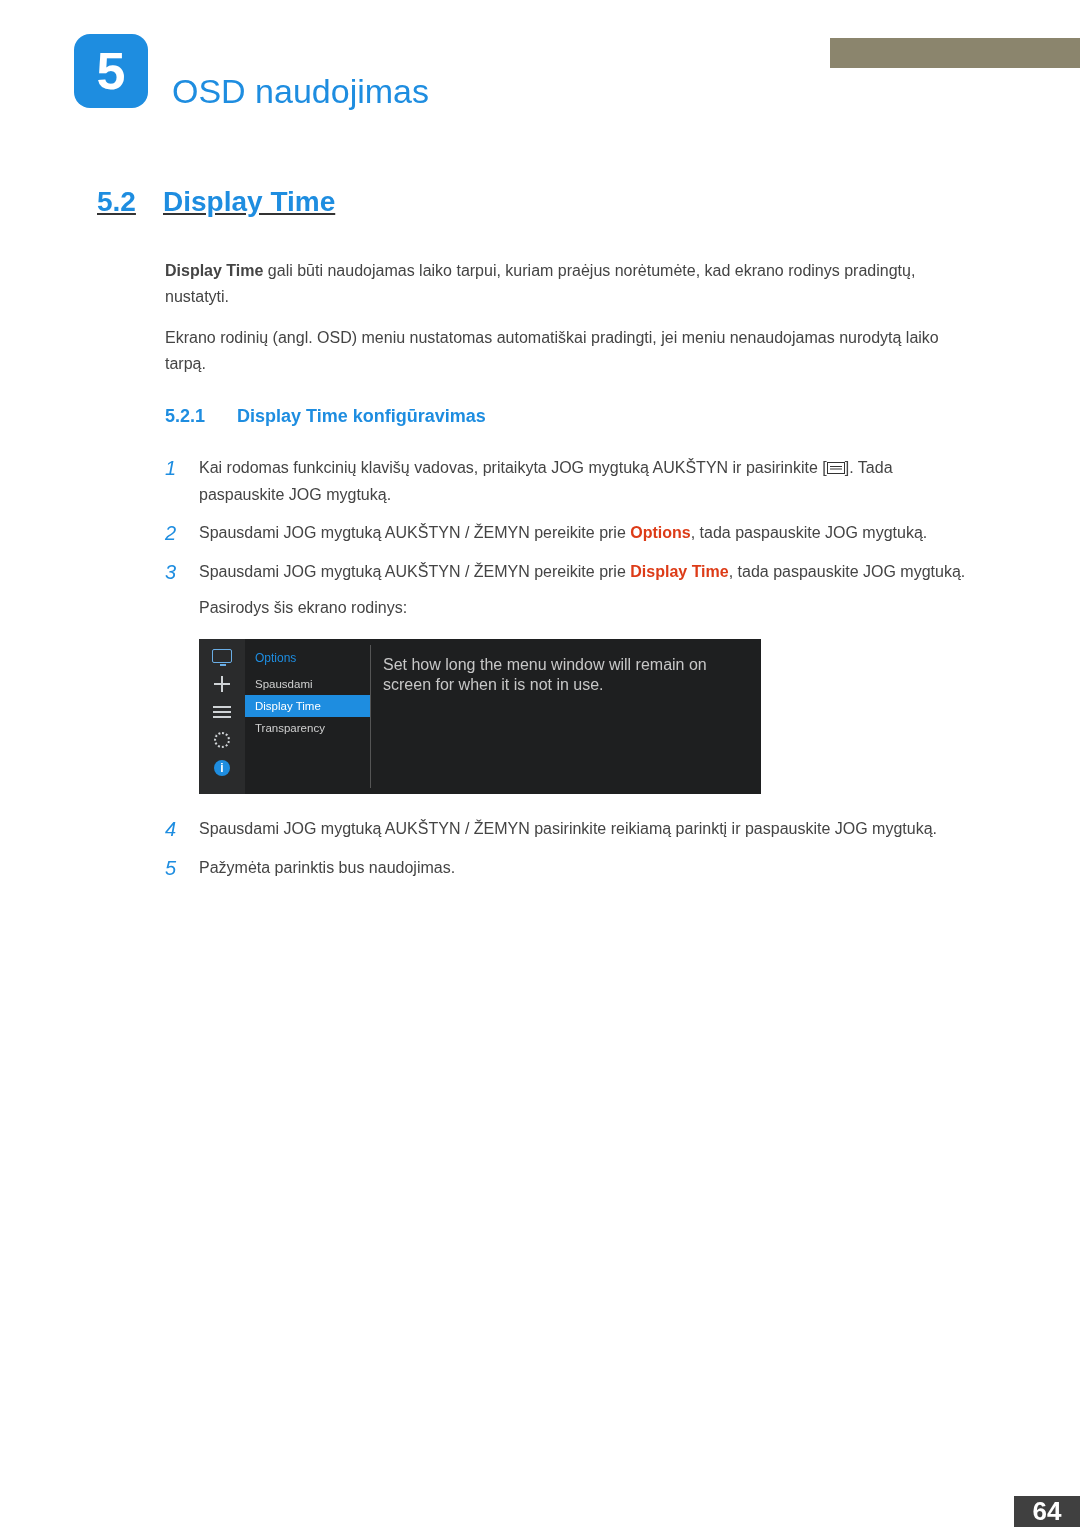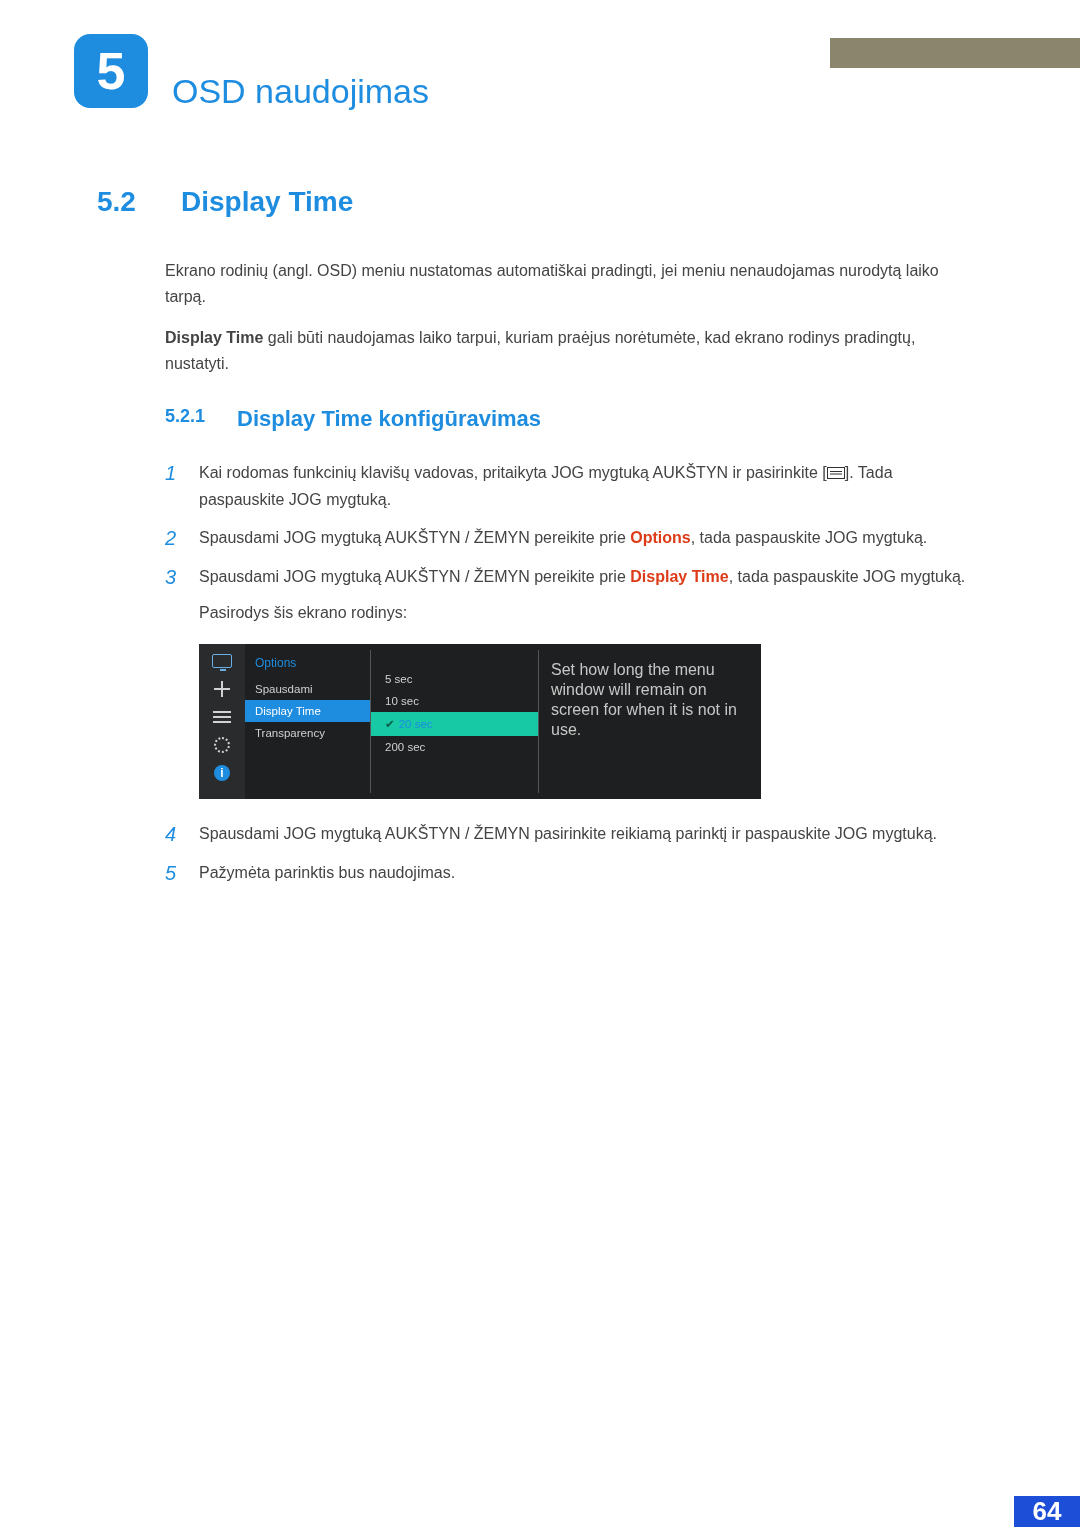--- a/index.html
+++ b/index.html
@@ -44,21 +44,21 @@
     font-size: 34px;
     font-weight: 500;
     margin-top: 42px;
   }
   .content {
     position: absolute;
     top: 186px;
     left: 97px;
     width: 880px;
   }
-  .section-row { display: flex; gap: 38px; margin-bottom: 40px; }
+  .section-row { display: flex; gap: 20px; margin-bottom: 40px; text-decoration: underline; }
   .section-number {
     color: #1e8de0;
     font-size: 28px;
     font-weight: 600;
     min-width: 46px;
   }
   .section-title {
     color: #1e8de0;
     font-size: 28px;
     font-weight: 600;
@@ -66,21 +66,21 @@
   .body-text {
     margin-left: 68px;
     font-size: 16px;
     line-height: 1.6;
     color: #444;
     margin-bottom: 16px;
   }
   .body-text strong { font-weight: 700; }
   .subsection-row { display: flex; gap: 32px; margin: 30px 0 28px 68px; }
   .subsection-number { color: #1e8de0; font-size: 18px; font-weight: 600; }
-  .subsection-title { color: #1e8de0; font-size: 22px; font-weight: 600; }
+  .subsection-title { color: #1e8de0; font-size: 18px; font-weight: 600; }
   .steps { margin-left: 68px; }
   .step {
     display: flex;
     gap: 18px;
     font-size: 16px;
     line-height: 1.65;
     color: #444;
     margin-bottom: 12px;
   }
   .step-num {
@@ -160,21 +160,21 @@
     display: flex;
     align-items: stretch;
   }
   .footer-label {
     color: #1e8de0;
     font-size: 15px;
     font-weight: 600;
     padding: 16px 18px 16px 0;
   }
   .footer-page {
-    background: #1d4ed8;
+    background: #404040;
     color: #fff;
     font-size: 26px;
     font-weight: 600;
     width: 66px;
     display: flex;
     align-items: center;
     justify-content: center;
   }
 </style>
 </head>
@@ -187,25 +187,25 @@
   <div class="chapter-title">OSD naudojimas</div>
 </div>
 
 <div class="content">
 
   <div class="section-row">
     <div class="section-number">5.2</div>
     <div class="section-title">Display Time</div>
   </div>
 
-  <p class="body-text">Ekrano rodinių (angl. OSD) meniu nustatomas automatiškai pradingti, jei meniu nenaudojamas nurodytą laiko tarpą.</p>
-
   <p class="body-text">
     <strong>Display Time</strong><span> gali būti naudojamas laiko tarpui, kuriam praėjus norėtumėte, kad ekrano rodinys pradingtų, nustatyti.</span>
   </p>
+
+  <p class="body-text">Ekrano rodinių (angl. OSD) meniu nustatomas automatiškai pradingti, jei meniu nenaudojamas nurodytą laiko tarpą.</p>
 
   <div class="subsection-row">
     <div class="subsection-number">5.2.1</div>
     <div class="subsection-title">Display Time konfigūravimas</div>
   </div>
 
   <div class="steps">
 
     <div class="step">
       <div class="step-num">1</div>
@@ -253,26 +253,20 @@
           <div class="icon-info">i</div>
         </div>
     </div>
     <div class="osd-main">
       <div class="col-menu">
         <div class="col-menu-header">Options</div>
         <div class="menu-item">Spausdami</div>
         <div class="menu-item selected">Display Time</div>
         <div class="menu-item">Transparency</div>
       </div>
-      <div class="col-values">
-        <div class="val-item">5 sec</div>
-        <div class="val-item">10 sec</div>
-        <div class="val-item selected"><span class="val-check">✔</span><span>20 sec</span></div>
-        <div class="val-item">200 sec</div>
-      </div>
       <div class="col-help">Set how long the menu window will remain on screen for when it is not in use.</div>
     </div>
   </div>
 
   <div class="steps">
     <div class="step">
       <div class="step-num">4</div>
       <div class="step-body">Spausdami JOG mygtuką AUKŠTYN / ŽEMYN pasirinkite reikiamą parinktį ir paspauskite JOG mygtuką.</div>
     </div>
     <div class="step">

